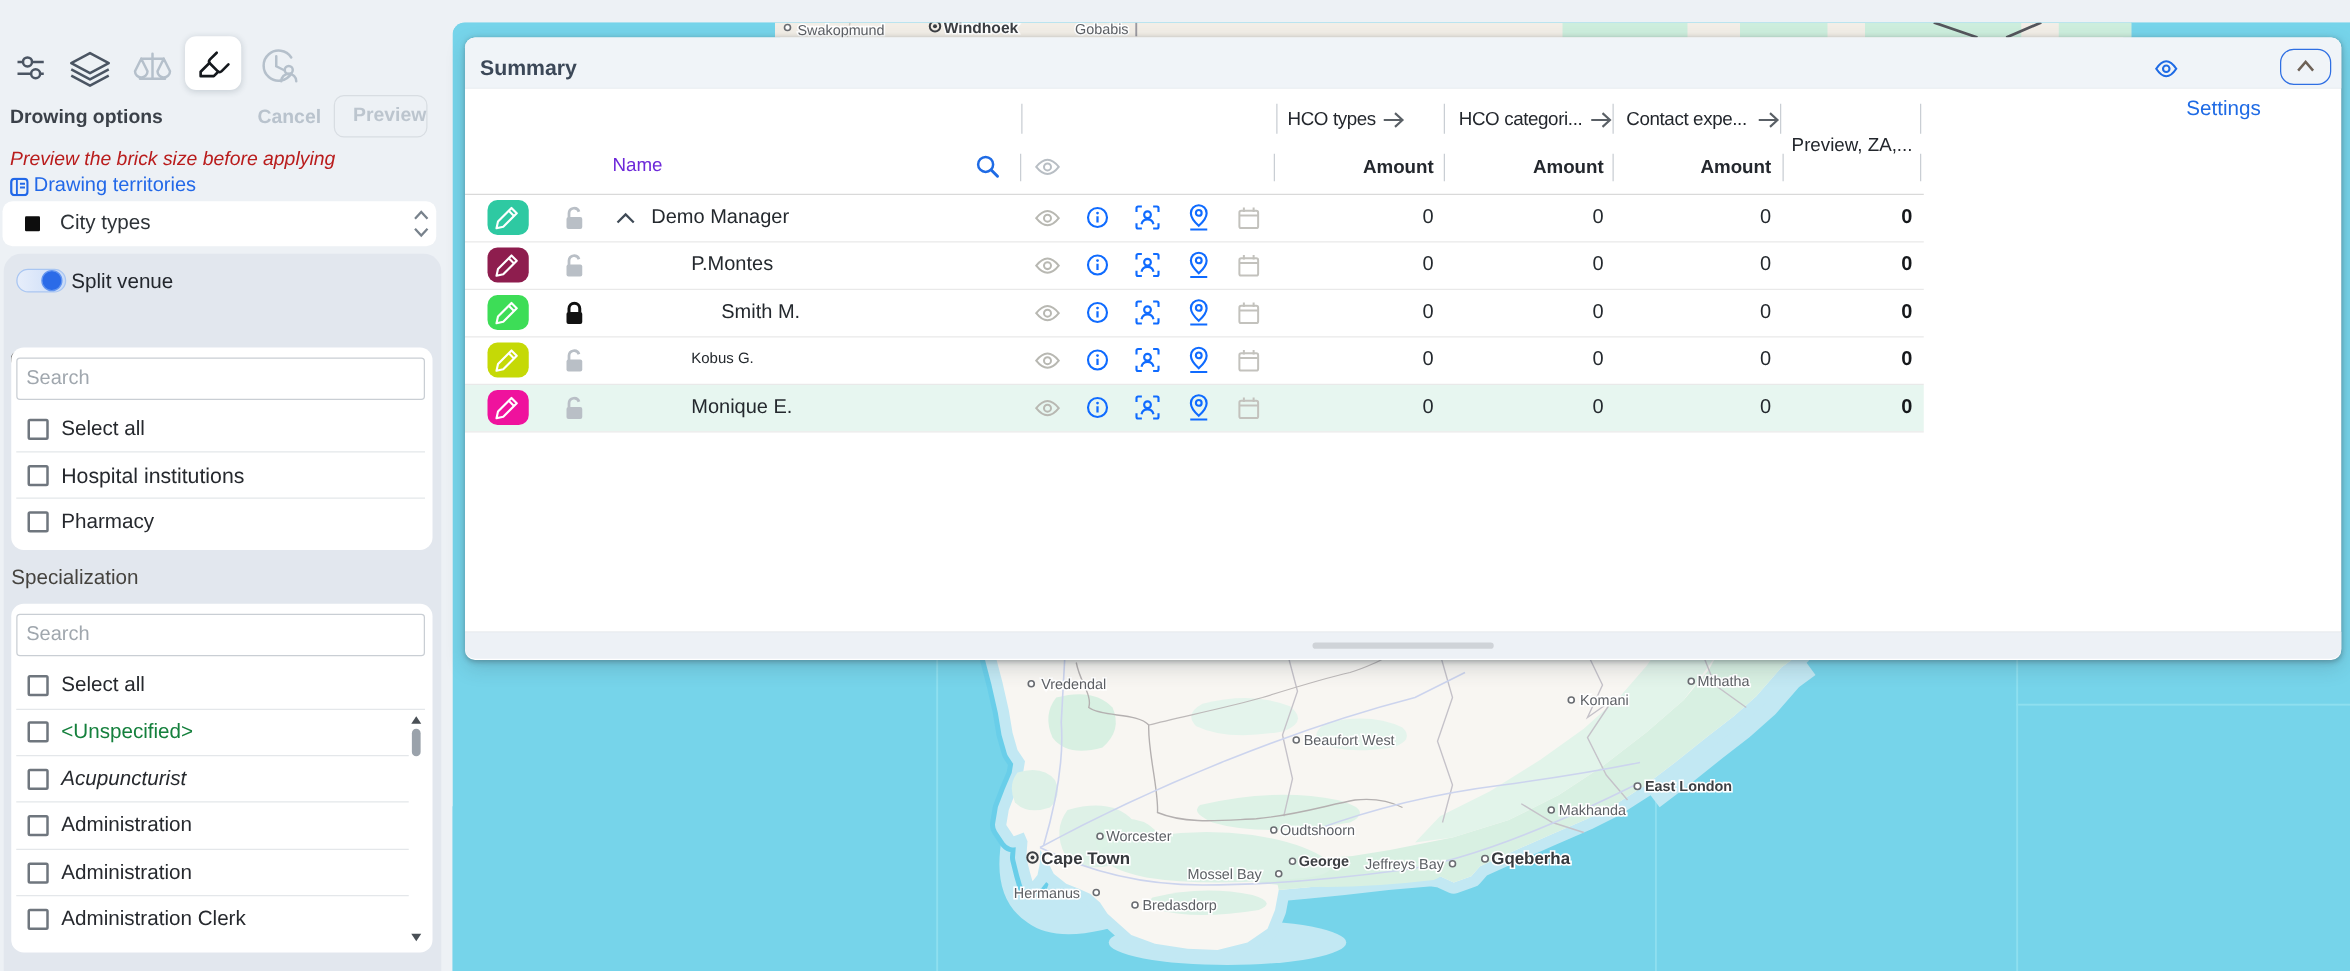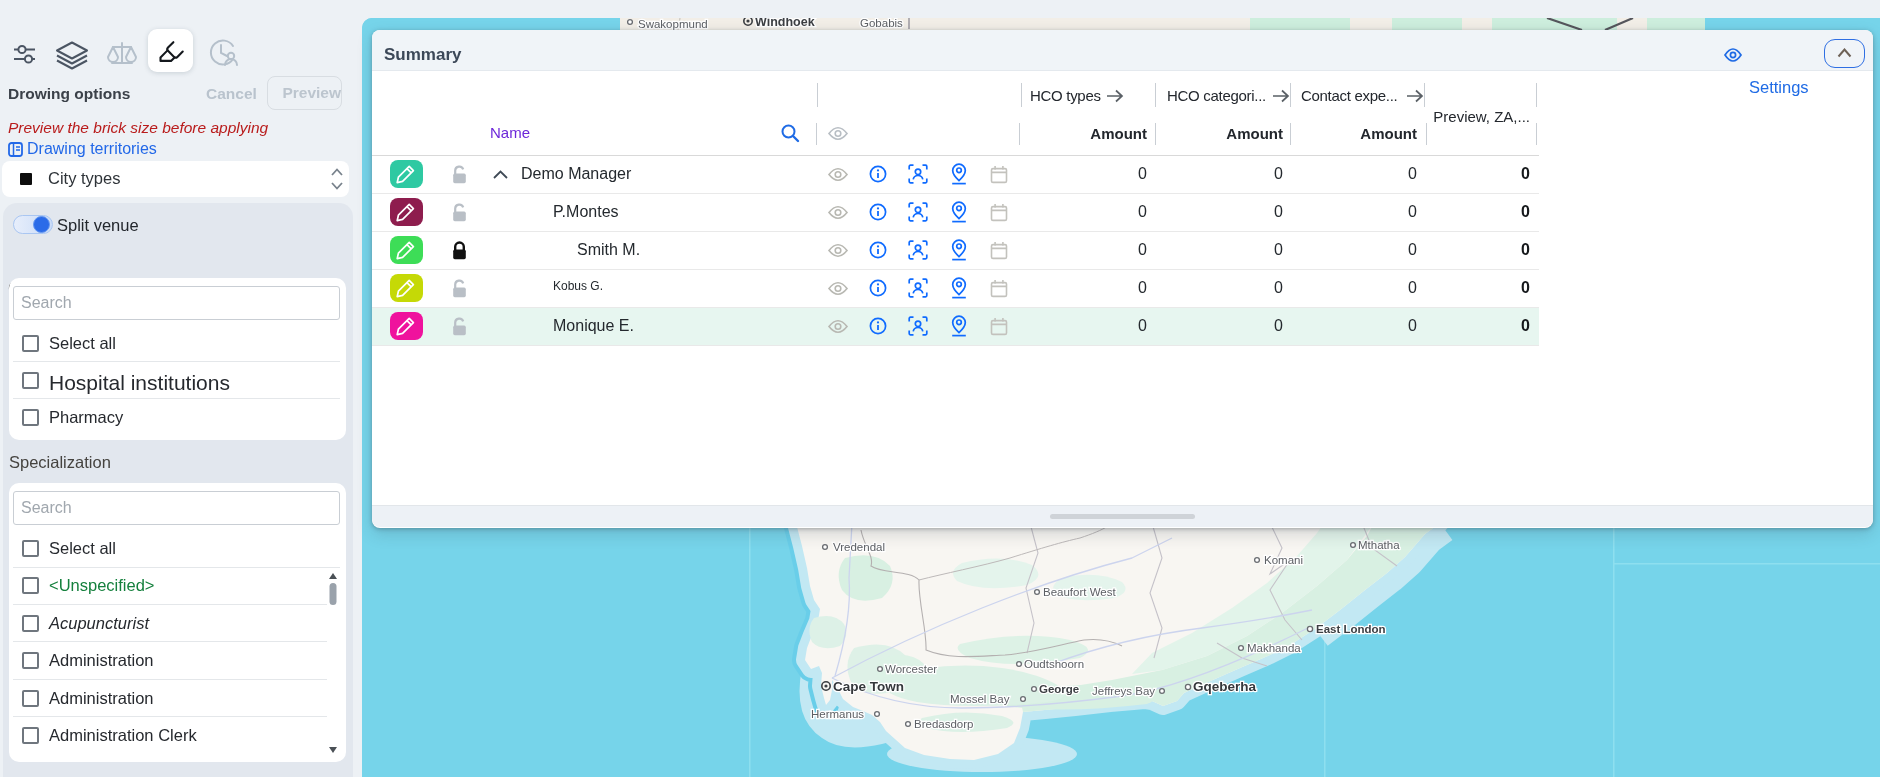--- a/index.html
+++ b/index.html
@@ -181,21 +181,21 @@
   <div class="abs" style="left:8px; top:233px; font-size:16.5px; color:#45433f;margin-top:30px;">Company type</div>
 
   <div class="abs" style="left:9px; top:262px; width:337px; height:162px; background:#fff; border-radius:10px;"></div>
   <div class="abs" style="left:13px; top:270px; width:327px; height:34px; border:1px solid #c9ced4; border-radius:3px; background:#fff;"></div>
   <div class="abs" style="left:21px; top:278px; font-size:16px; color:#a0a7ae;">Search</div>
 
   <div class="abs" style="left:22px; top:319px; width:17px; height:17px; border:2px solid #6f767e; border-radius:2px; background:#fff;"></div>
   <div class="abs" style="left:49px; top:318px; font-size:16.5px; color:#26292e;">Select all</div>
   <div class="abs" style="left:13px; top:345px; width:327px; height:1px; background:#e4e7ea;"></div>
   <div class="abs" style="left:22px; top:356px; width:17px; height:17px; border:2px solid #6f767e; border-radius:2px; background:#fff;"></div>
-  <div class="abs" style="left:49px; top:355px; font-size:21px; color:#26292e;">Hospital institutions</div>
+  <div class="abs" style="left:49px; top:355px; font-size:17px; color:#26292e;">Hospital institutions</div>
   <div class="abs" style="left:13px; top:382px; width:327px; height:1px; background:#e4e7ea;"></div>
   <div class="abs" style="left:22px; top:393px; width:17px; height:17px; border:2px solid #6f767e; border-radius:2px; background:#fff;"></div>
   <div class="abs" style="left:49px; top:392px; font-size:16.5px; color:#26292e;">Pharmacy</div>
 
   <div class="abs" style="left:9px; top:437px; font-size:16.5px; color:#45433f;">Specialization</div>
 
   <div class="abs" style="left:9px; top:467px; width:337px; height:279px; background:#fff; border-radius:10px;"></div>
   <div class="abs" style="left:13px; top:475px; width:327px; height:34px; border:1px solid #c9ced4; border-radius:3px; background:#fff;"></div>
   <div class="abs" style="left:21px; top:483px; font-size:16px; color:#a0a7ae;">Search</div>
   <div class="abs" style="left:22px; top:524px; width:17px; height:17px; border:2px solid #6f767e; border-radius:2px; background:#fff;"></div>

